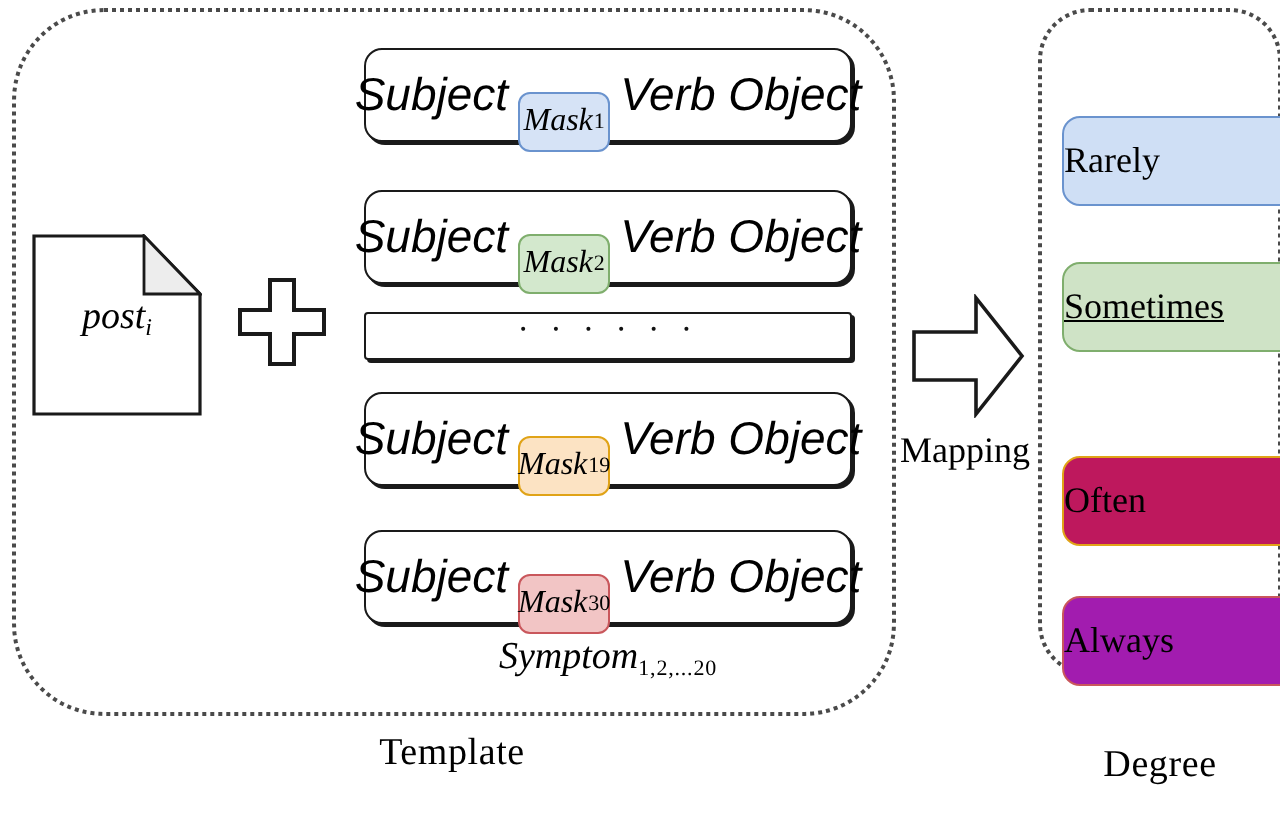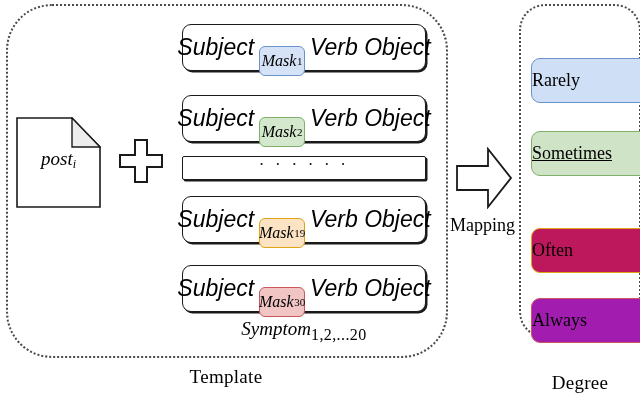--- a/index.html
+++ b/index.html
@@ -172,21 +172,21 @@
     position: absolute;
     left: 182px;
     top: 318px;
     width: 244px;
     text-align: center;
     font-style: italic;
     font-size: 19px;
     white-space: nowrap;
   }
   #symptom-label .sub {
-    font-size: 16px;
+    font-size: 11px;
     font-style: normal;
     vertical-align: -0.3em;
     letter-spacing: 0.4px;
   }
 
   
   #mapping-arrow {
     position: absolute;
     left: 455px;
     top: 147px;

